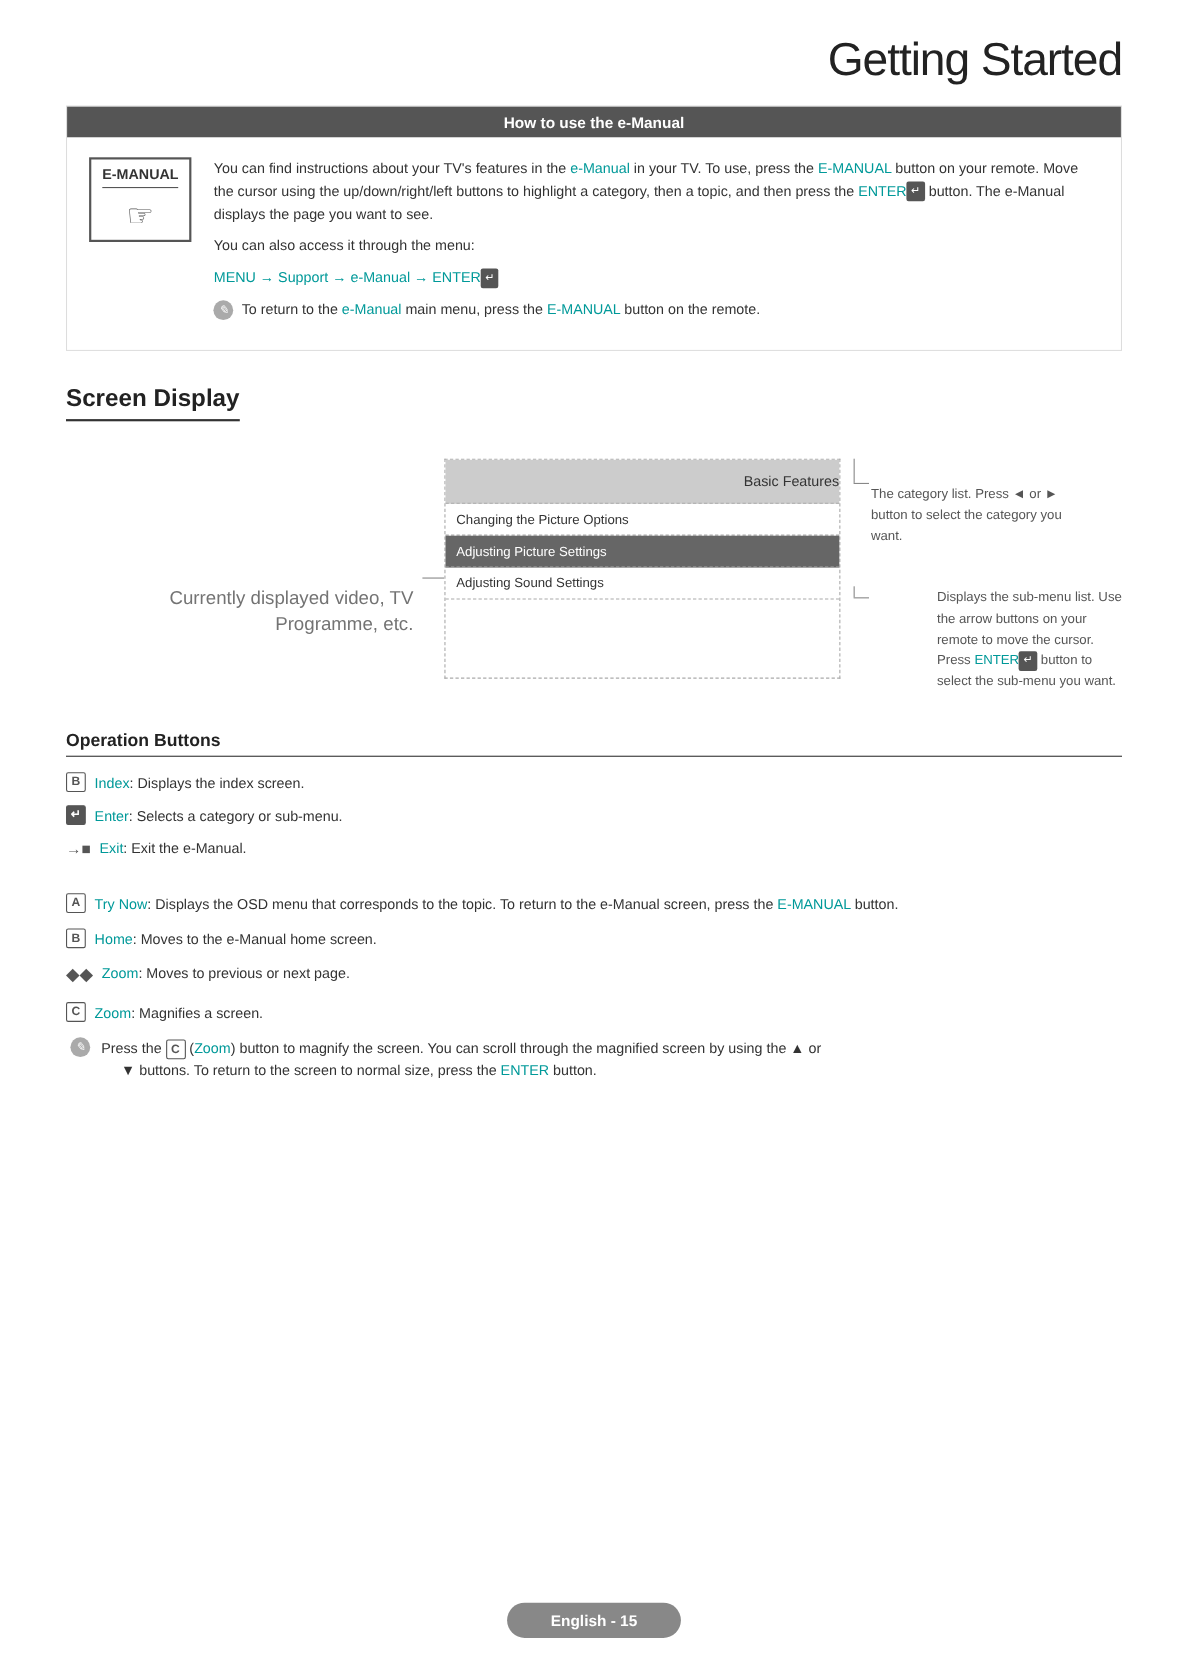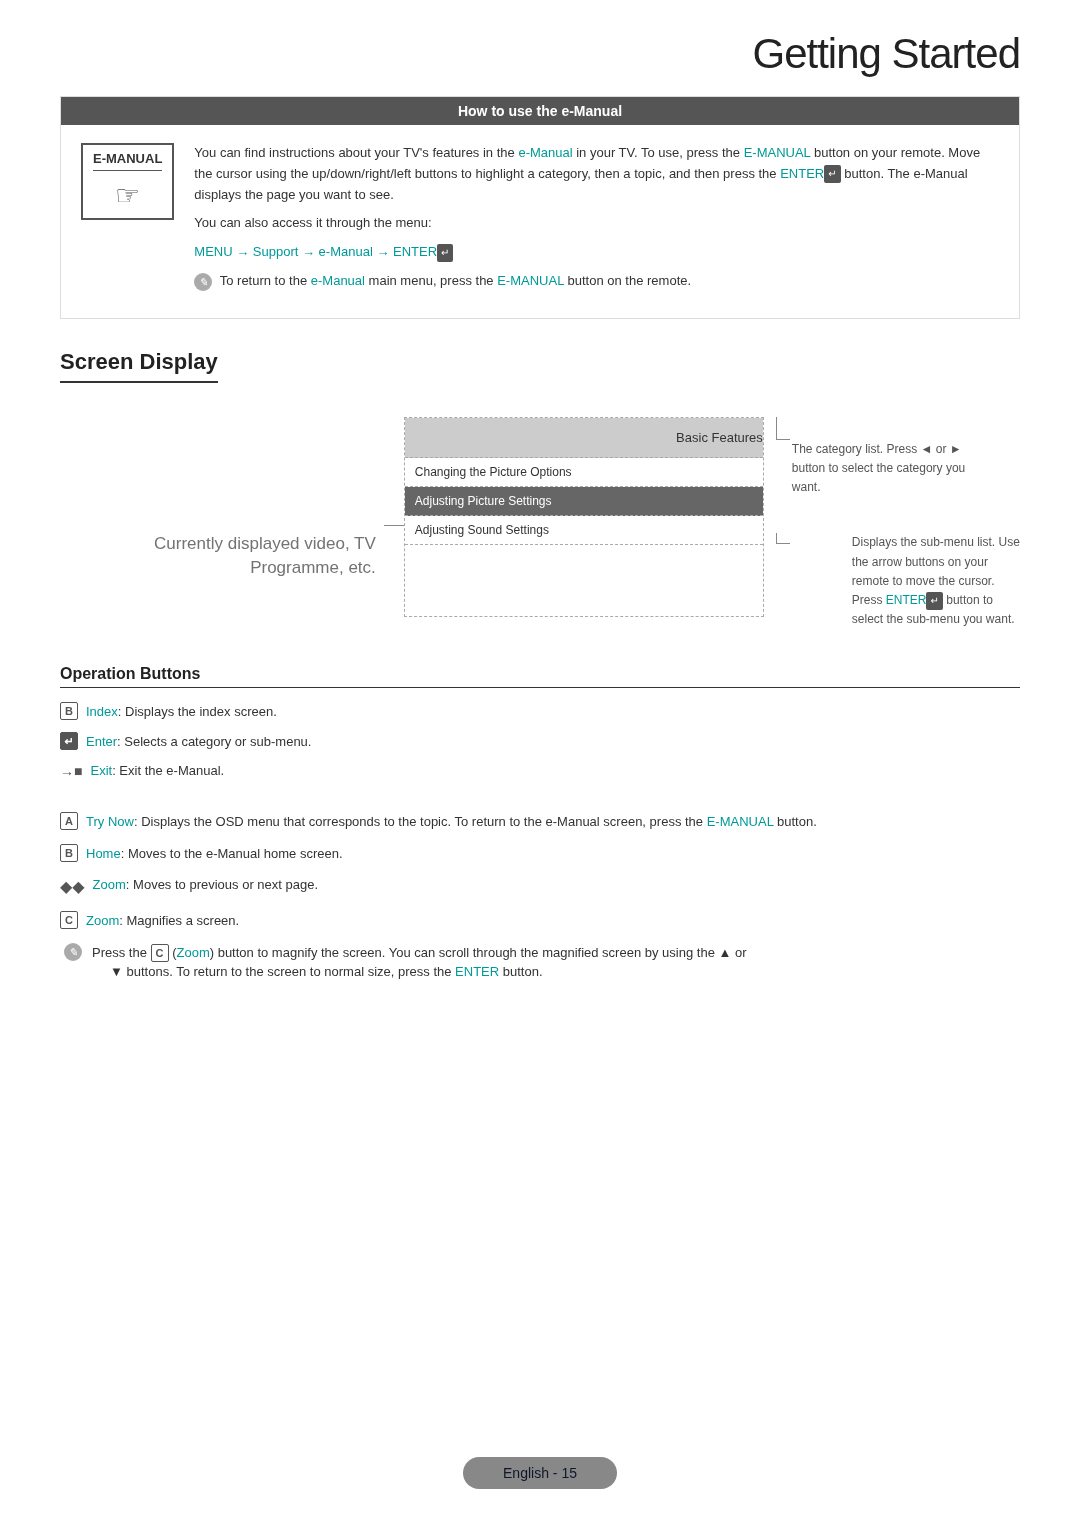--- a/index.html
+++ b/index.html
@@ -247,25 +247,25 @@
     
     .footer {
       position: absolute;
       bottom: 30px;
       left: 0; right: 0;
       text-align: center;
     }
     .footer-badge {
       display: inline-block;
       background: #888;
-      color: #0f172a;
+      color: #ffffff;
       padding: 8px 40px;
       border-radius: 20px;
       font-size: 14px;
-      font-weight: normal;
+      font-weight: bold;
     }
   </style>
 </head>
 <body>
 
 <div class="page-content">
 
   <h1 class="page-title">Getting Started</h1>
 
   <div class="how-to-box">

